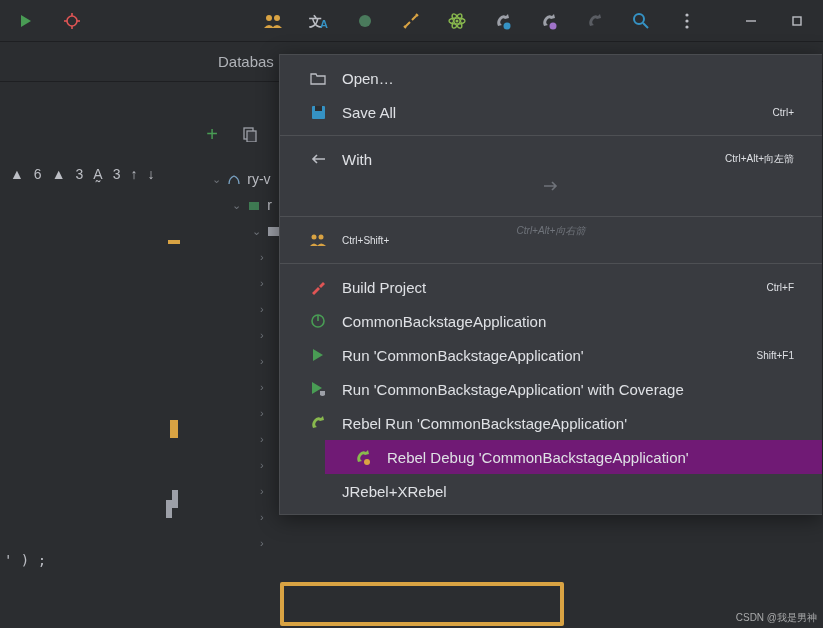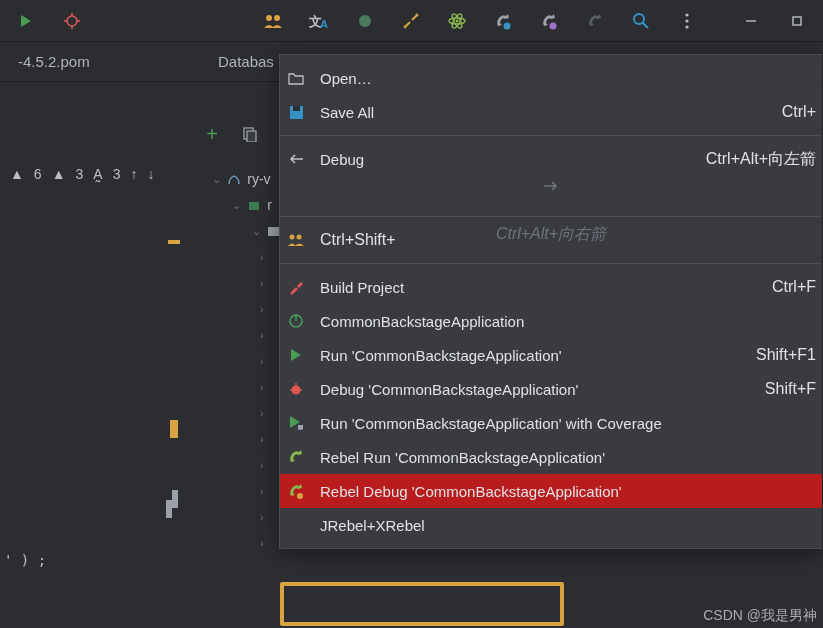--- a/index.html
+++ b/index.html
@@ -87,49 +87,49 @@
   background: #393b40;
   box-shadow: 0 4px 20px rgba(0,0,0,0.45);
   border: 1px solid #4a4c50;
   border-right: none;
   padding: 6px 0;
 }
 .ctx-item {
   height: 34px;
   display: flex;
   align-items: center;
-  padding: 0 6px;
+  padding: 0 28px;
   gap: 14px;
   color: #dfe1e5;
   font-size: 15px;
   cursor: pointer;
 }
 .ctx-item.disabled { color: #6f737a; cursor: default; flex-direction: column; }
-.ctx-item.hover { background: #b91c1c; }
+.ctx-item.hover { background: #701a75; margin-left: 45px; }
 .ctx-item .label { flex: 1; white-space: nowrap; overflow: hidden; }
-.ctx-item .shortcut { color: #dfe1e5; font-size: 16px; white-space:nowrap; }
+.ctx-item .shortcut { color: #dfe1e5; font-size: 10px; white-space:nowrap; }
 .ctx-item.disabled .shortcut { color: #6f737a; font-style: italic; }
 .ctx .sep { height:1px; background:#4e5054; margin: 6px 0; }
 .ctx .iconcol { width: 20px; height:20px; display:flex; align-items:center; justify-content:center; flex-shrink:0; }
 
 
 .yellow-box {
   position: absolute;
   top: 582px; left: 280px;
   width: 284px; height: 44px;
   border: 4px solid #d9a343;
   border-radius: 2px;
 }
 
 
 .watermark {
   position: absolute;
   right: 6px; bottom: 3px;
   color: #a9aaab;
-  font-size: 14px;
+  font-size: 10px;
 }
 
 
 .db-tools {
   position:absolute;
   top: 122px; left: 200px;
   display:flex; align-items:center; gap:14px;
 }
 .db-tools .add { color:#499c54; font-size:20px; }
 
@@ -225,23 +225,20 @@
     </div>
     <div class="icon-btn">
       <svg width="14" height="14">
           <rect x="3" y="3" width="8" height="8" fill="none" stroke="#bcbec4" stroke-width="1.4"></rect>
         </svg>
     </div>
   </div>
 </div>
 
 <div class="tabbar">
-  <div class="tab">
-      <span>-4.5.2.pom</span>
-    </div>
   <div style="flex:1"></div>
   <div class="icon-btn" style="margin-right:36px">
     <svg width="4" height="16" viewBox="0 0 4 16">
         <circle cx="2" cy="2" r="1.6" fill="#d9a343"></circle>
         <circle cx="2" cy="8" r="1.6" fill="#d9a343"></circle>
         <circle cx="2" cy="14" r="1.6" fill="#d9a343"></circle>
       </svg>
   </div>
   <div class="tab" style="position:absolute; left:208px;">
       <span>Databas</span>
@@ -354,21 +351,21 @@
     <div class="label">Save All</div>
     <div class="shortcut">Ctrl+</div>
   </div>
   <div class="sep"></div>
   <div class="ctx-item">
     <div class="iconcol">
         <svg width="16" height="12">
           <path d="M15 6 L3 6 M7 2 L3 6 L7 10" fill="none" stroke="#bcbec4" stroke-width="1.6"></path>
         </svg>
       </div>
-    <div class="label">Debug</div>
+    <div class="label">With</div>
     <div class="shortcut">Ctrl+Alt+向左箭</div>
   </div>
   <div class="ctx-item disabled">
     <div class="iconcol">
         <svg width="16" height="12">
           <path d="M1 6 L13 6 M9 2 L13 6 L9 10" fill="none" stroke="#6f737a" stroke-width="1.6"></path>
         </svg>
       </div>
     <div class="label">Forward</div>
     <div class="shortcut">Ctrl+Alt+向右箭</div>
@@ -409,32 +406,20 @@
         <svg width="14" height="14">
           <path d="M2 1 L12 7 L2 13 Z" fill="#499c54"></path>
         </svg>
       </div>
     <div class="label">Run 'CommonBackstageApplication'</div>
     <div class="shortcut">Shift+F1</div>
   </div>
   <div class="ctx-item">
     <div class="iconcol">
         <svg width="16" height="16">
-          <circle cx="8" cy="9" r="4.5" fill="#e05555"></circle>
-          <line x1="8" y1="2" x2="8" y2="5" stroke="#e05555" stroke-width="1.4"></line>
-          <line x1="2" y1="9" x2="5" y2="9" stroke="#e05555" stroke-width="1.4"></line>
-          <line x1="11" y1="9" x2="14" y2="9" stroke="#e05555" stroke-width="1.4"></line>
-        </svg>
-      </div>
-    <div class="label">Debug 'CommonBackstageApplication'</div>
-    <div class="shortcut">Shift+F</div>
-  </div>
-  <div class="ctx-item">
-    <div class="iconcol">
-        <svg width="16" height="16">
           <path d="M2 1 L12 7 L2 13 Z" fill="#499c54"></path>
           <path d="M10 10 L15 10 L15 14 Q12.5 16 10 14 Z" fill="#9da0a8"></path>
         </svg>
       </div>
     <div class="label">Run 'CommonBackstageApplication' with Coverage</div>
   </div>
   <div class="ctx-item">
     <div class="iconcol">
         <svg width="16" height="16">
           <path d="M3 13 Q1 9 4 5 Q7 1 11 3 L13 1 L14 5 L10 6 Q8 4 6 7 Q4 10 7 12 Z" fill="#89b94e"></path>

